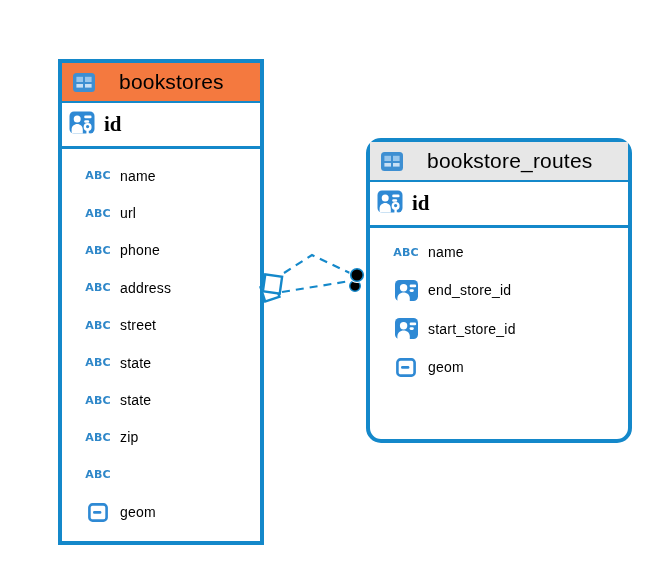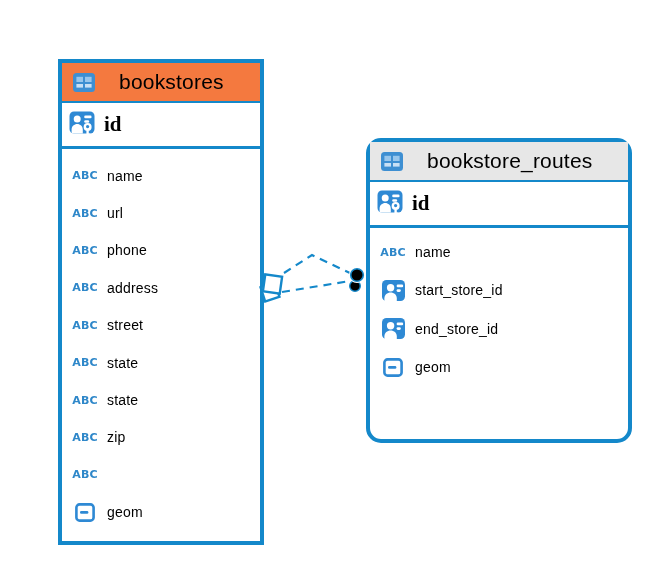--- a/index.html
+++ b/index.html
@@ -17,21 +17,21 @@
   .t1 .entity-hdr{background:#F4793F;}
   .t2 .entity-hdr{background:#E7E7E7;}
   .tname{font-size:21px;letter-spacing:0.2px;white-space:nowrap;}
   .pkrow{
     display:flex;align-items:center;gap:8px;padding:0 6px;height:46px;
     border-bottom:3px solid #1488CA;box-sizing:border-box;font-family:Liberation Serif, serif;
   }
   .pkname{font-size:21px;font-weight:bold;}
   .cols{padding-top:8px;}
   .t2 .cols{padding-top:5px;}
-  .crow{display:flex;align-items:center;gap:8px;padding:0 9px;}
+  .crow{display:flex;align-items:center;gap:8px;padding:0 22px;}
   .t1 .crow{height:37.4px;}
   .t2 .crow{height:38.3px;}
   .clbl{font-size:14px;letter-spacing:0.2px;white-space:nowrap;}
   .icw{flex:0 0 28px;width:28px;display:flex;justify-content:center;align-items:center;}
   .abc{
     color:#2E87C9;font-weight:bold;font-size:11px;letter-spacing:0.2px;
     font-family:"DejaVu Sans",sans-serif;line-height:1;user-select:none;
   }
   .overlay{position:absolute;left:0;top:0;pointer-events:none;}
   .dash{fill:none;stroke:#1488CA;stroke-width:2.2;stroke-dasharray:8 6;}
@@ -161,29 +161,29 @@
       <div class="crow">
         <span class="icw abc">ABC</span>
         <span class="clbl">name</span>
       </div>
       <div class="crow">
         <span class="icw">
           <svg width="23" height="21">
               <use href="#sym-fk"></use>
             </svg>
         </span>
-        <span class="clbl">start_store_id</span>
+        <span class="clbl">end_store_id</span>
       </div>
       <div class="crow">
         <span class="icw">
           <svg width="23" height="21">
               <use href="#sym-fk"></use>
             </svg>
         </span>
-        <span class="clbl">end_store_id</span>
+        <span class="clbl">start_store_id</span>
       </div>
       <div class="crow">
         <span class="icw">
           <svg width="20" height="19">
               <use href="#sym-geom"></use>
             </svg>
         </span>
         <span class="clbl">geom</span>
       </div>
     </div>

